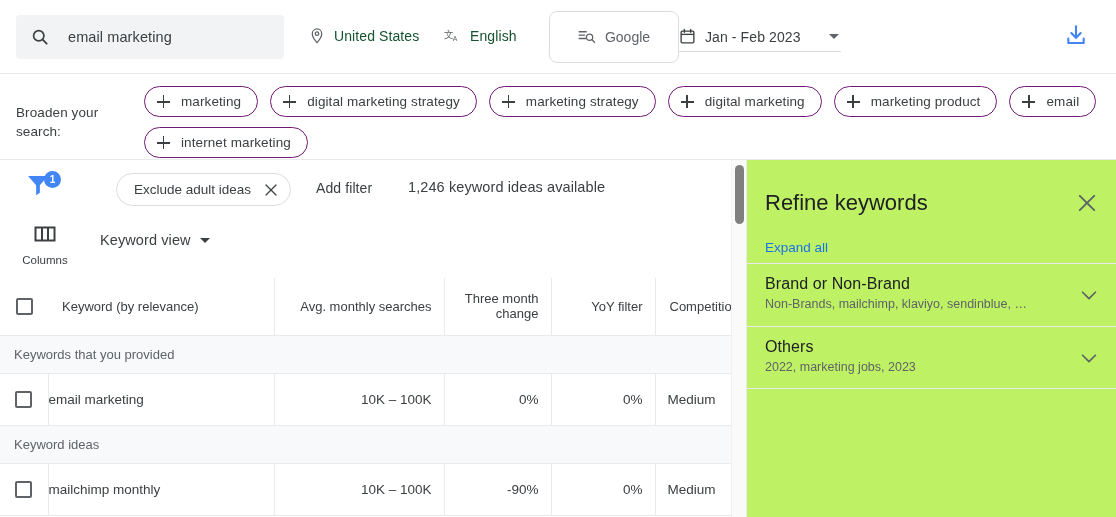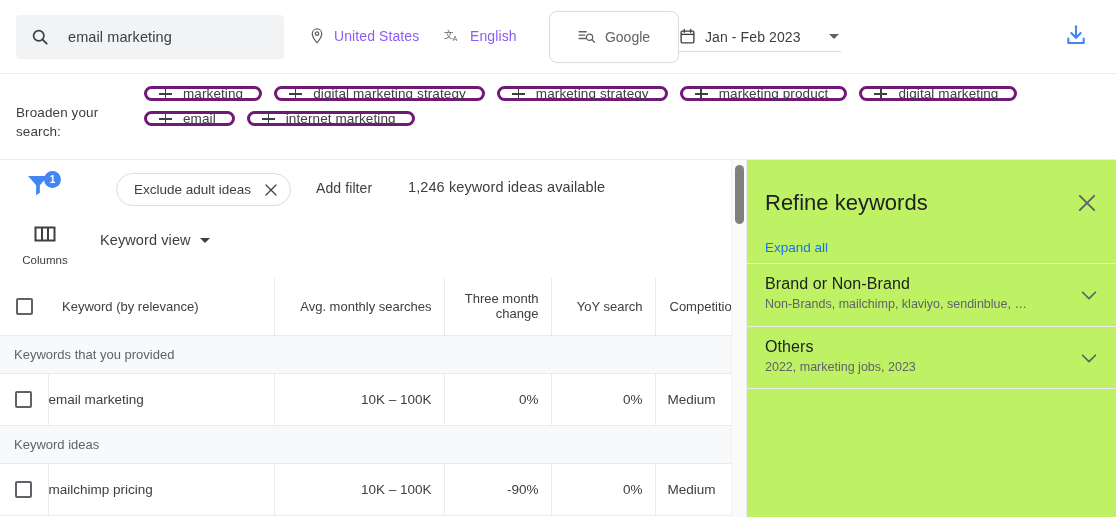--- a/index.html
+++ b/index.html
@@ -22,21 +22,21 @@
     background: #f1f3f4; border-radius: 4px;
     display: flex; align-items: center; padding: 0 14px;
   }
   .search-box .s-icon { width: 20px; height: 20px; flex: 0 0 20px; margin-right: 18px; }
   .search-value {
     font-size: 14.5px; color: #3c4043; letter-spacing: .1px;
     white-space: nowrap; overflow: hidden;
   }
   .topchip {
     position: absolute; top: 27px; display: flex; align-items: center;
-    font-size: 14px; color: #8b5cf6; letter-spacing: .1px; cursor: pointer;
+    font-size: 14px; color: #14532d; letter-spacing: .1px; cursor: pointer;
   }
   .topchip .ico { width: 18px; height: 18px; margin-right: 8px; flex: 0 0 18px; }
   #loc-chip { left: 308px; }
   #lang-chip { left: 444px; }
   .network-box {
     position: absolute; left: 549px; top: 11px; width: 130px; height: 52px;
     border: 1px solid #dadce0; border-radius: 8px;
     display: flex; align-items: center; justify-content: center;
     font-size: 14px; color: #5f6368; cursor: pointer;
   }
@@ -65,21 +65,21 @@
   }
   .broaden-label {
     position: absolute; left: 16px; top: 29px; width: 120px;
     font-size: 13.5px; color: #3c4043; line-height: 19px; letter-spacing: .1px;
   }
   .chips {
     position: absolute; left: 144px; top: 12px; width: 960px;
     display: flex; flex-wrap: wrap; gap: 10px 12px;
   }
   .chip {
-    height: 15px; border: 3px solid #701a75; border-radius: 16px;
+    height: 31px; border: 1px solid #701a75; border-radius: 16px;
     display: inline-flex; align-items: center; padding: 0 16px 0 12px;
     font-size: 13.5px; color: #3c4043; background: #fff;
     cursor: pointer; white-space: nowrap; letter-spacing: .1px;
   }
   .chip .plus {
     position: relative; width: 13px; height: 13px; margin-right: 11px; flex: 0 0 13px;
   }
   .chip .plus::before, .chip .plus::after {
     content: ""; position: absolute; background: #3c4043;
   }
@@ -288,25 +288,25 @@
       <div class="chip">
         <span class="plus"></span>
         <span>digital marketing strategy</span>
       </div>
       <div class="chip">
         <span class="plus"></span>
         <span>marketing strategy</span>
       </div>
       <div class="chip">
         <span class="plus"></span>
+        <span>digital marketing</span>
+      </div>
+      <div class="chip">
+        <span class="plus"></span>
         <span>marketing product</span>
-      </div>
-      <div class="chip">
-        <span class="plus"></span>
-        <span>digital marketing</span>
       </div>
       <div class="chip">
         <span class="plus"></span>
         <span>email</span>
       </div>
       <div class="chip">
         <span class="plus"></span>
         <span>internet marketing</span>
       </div>
     </div>
@@ -366,21 +366,21 @@
             <col style="width:79px">
         </colgroup>
         <thead>
           <tr>
             <th class="td-check">
               <span class="cbx"></span>
             </th>
             <th class="th-keyword">Keyword (by relevance)</th>
             <th class="th-num">Avg. monthly searches</th>
             <th class="th-num">Three month change</th>
-            <th class="th-num">YoY search</th>
+            <th class="th-num">YoY filter</th>
             <th class="th-keyword">Competition</th>
           </tr>
         </thead>
         <tbody>
           <tr class="grouprow">
             <td colspan="6">Keywords that you provided</td>
           </tr>
           <tr>
             <td class="td-check">
               <span class="cbx"></span>
@@ -391,21 +391,21 @@
             <td class="td-num">0%</td>
             <td class="td-comp">Medium</td>
           </tr>
           <tr class="grouprow">
             <td colspan="6">Keyword ideas</td>
           </tr>
           <tr>
             <td class="td-check">
               <span class="cbx"></span>
             </td>
-            <td class="td-keyword">mailchimp pricing</td>
+            <td class="td-keyword">mailchimp monthly</td>
             <td class="td-num">10K – 100K</td>
             <td class="td-num">-90%</td>
             <td class="td-num">0%</td>
             <td class="td-comp">Medium</td>
           </tr>
         </tbody>
       </table>
     </div>
 
     <div class="vscroll">

